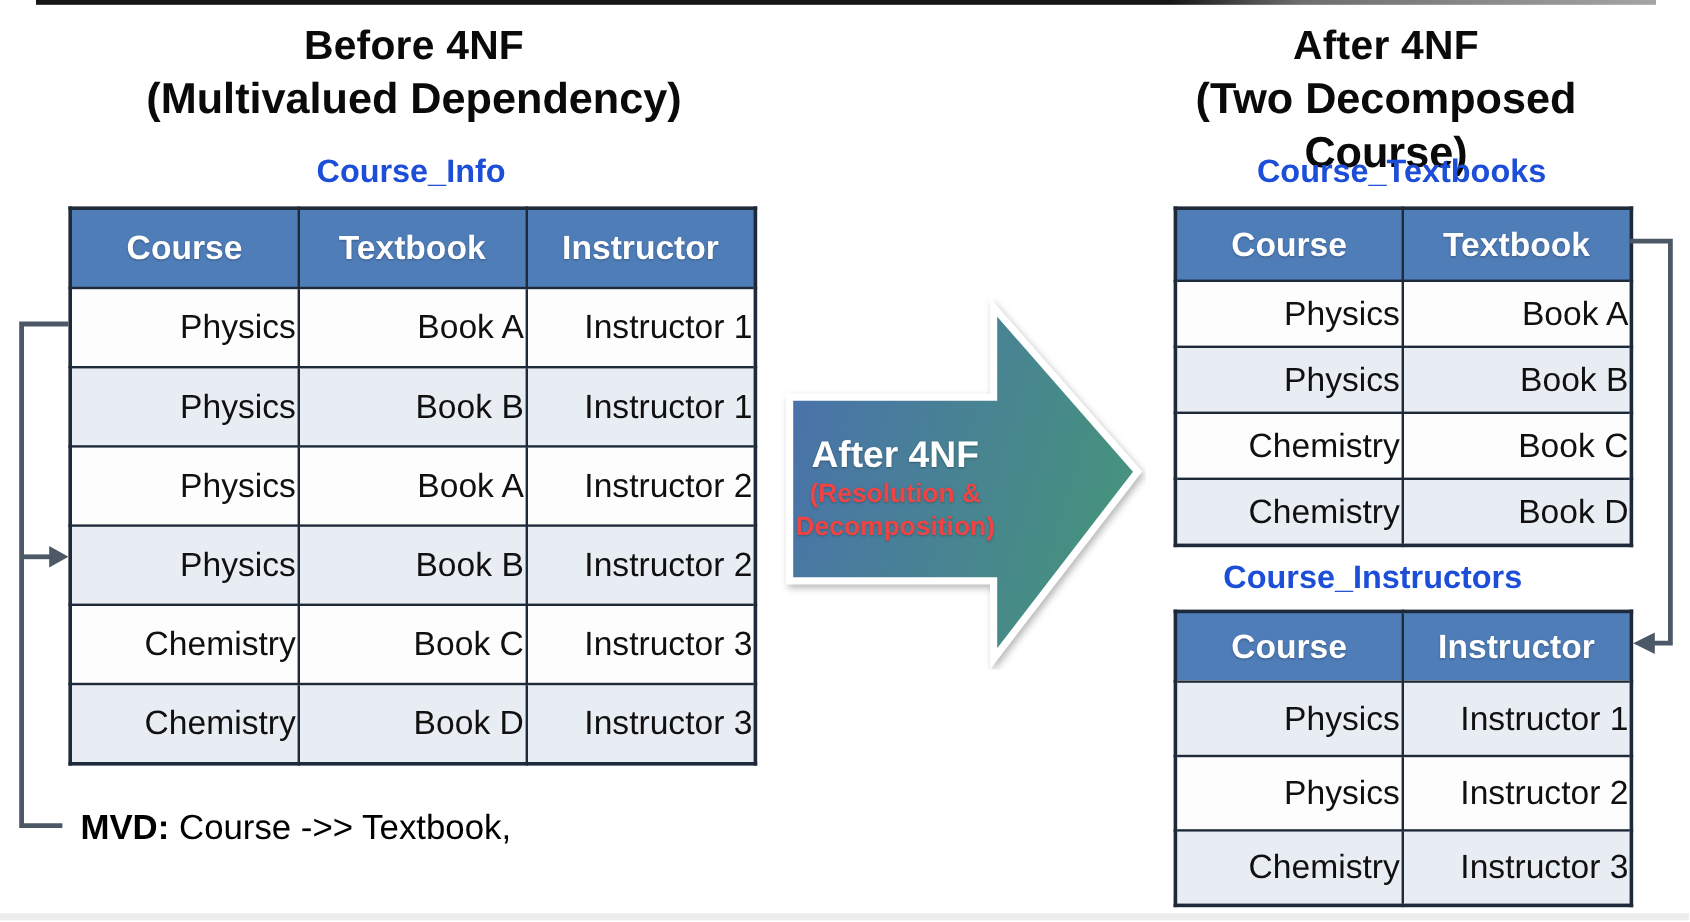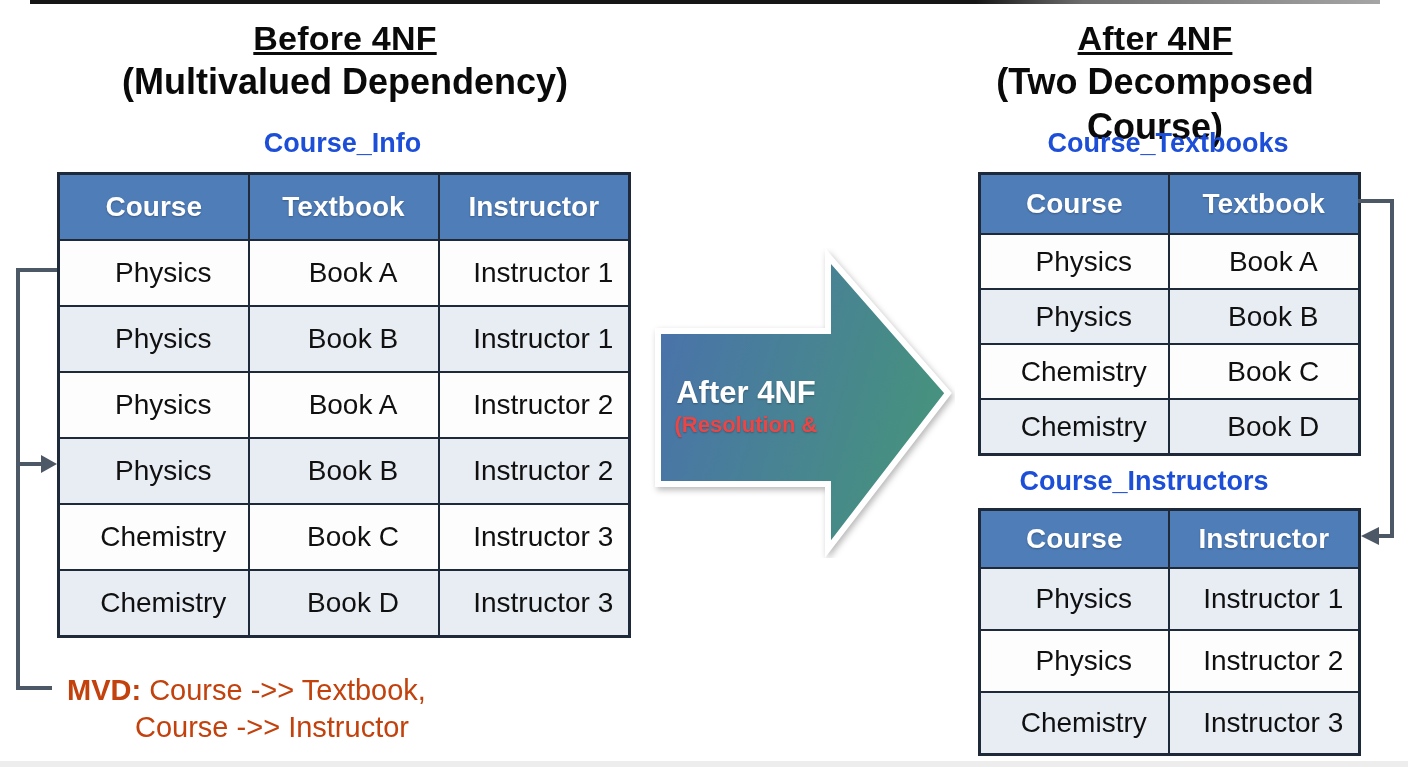--- a/index.html
+++ b/index.html
@@ -12,42 +12,42 @@
     --arrow-grad-end:#46917f;
     --title-color:#0a0a0a;
   }
   html,body{margin:0;padding:0;background:#ffffff;}
   .canvas{
     position:relative;width:1408px;height:768px;background:#ffffff;
     font-family:"Liberation Sans",sans-serif;overflow:hidden;
   }
   .abs{position:absolute;}
   .title-block{text-align:center;color:var(--title-color);}
-  .title-main{font-size:34px;font-weight:700;line-height:1.2;letter-spacing:.2px;text-decoration:underline;}
+  .title-main{font-size:34px;font-weight:700;line-height:1.2;letter-spacing:.2px;}
   .title-sub{font-size:36px;font-weight:700;line-height:1.25;}
   .tbl-name{font-size:27px;font-weight:700;color:#1d4ed8;text-align:center;}
 
   table.dtable{border-collapse:collapse;table-layout:fixed;position:absolute;
     border:3px solid var(--table-border);background:var(--row-bg);}
   table.dtable th,table.dtable td{border:2px solid var(--table-border);overflow:hidden;white-space:nowrap;}
   table.dtable th{
     background:var(--header-bg);color:#ffffff;font-weight:700;font-size:28px;
     text-align:center;text-shadow:0 1px 2px rgba(0,0,0,.28);
   }
-  table.dtable td{font-size:28px;color:#101010;text-align:center;padding-left:20px;background:var(--row-bg);}
+  table.dtable td{font-size:28px;color:#101010;text-align:right;padding-left:20px;background:var(--row-bg);}
   tr.alt td{background:var(--row-alt-bg);}
 
   .t-info th{height:62px;}
   .t-info td{height:62px;}
   .t-books th{height:56px;}
   .t-books td{height:51px;}
   .t-instr th{height:54px;}
   .t-instr td{height:58px;}
 
-  .mvd{font-size:29px;color:#c2410c;line-height:1.28;}
+  .mvd{font-size:29px;color:#000000;line-height:1.28;}
   .mvd .b{font-weight:700;}
   .mvd-line2{padding-left:68px;}
 
   .arrow-text{
     text-align:center;color:#ffffff;width:186px;
     display:flex;flex-direction:column;align-items:center;justify-content:center;
   }
   .arrow-title{font-size:31px;font-weight:700;text-shadow:0 1px 2px rgba(0,0,0,.3);}
   .arrow-sub{font-size:22px;font-weight:700;color:#ef4444;line-height:1.28;text-shadow:0 1px 2px rgba(0,0,0,.25);}
 
@@ -114,35 +114,35 @@
       <tr class="alt">
         <td>Chemistry</td>
         <td>Book D</td>
         <td>Instructor 3</td>
       </tr>
     </tbody>
   </table>
 
   <div class="abs mvd" style="left:67px;top:672px;">
     <div><span class="b">MVD:</span><span> Course -&gt;&gt; Textbook,</span></div>
-    <div class="mvd-line2">Course -&gt;&gt; Instructor</div>
   </div>
 
   <svg class="abs" style="left:650px;top:248px;" width="305" height="310" viewBox="0 0 305 310">
     <defs>
       <linearGradient id="arrowGrad" x1="0%" y1="0%" x2="100%" y2="30%">
         <stop offset="0%" stop-color="#4a70ae" style="stop-color:var(--arrow-grad-start)"></stop>
         <stop offset="100%" stop-color="#46917f" style="stop-color:var(--arrow-grad-end)"></stop>
       </linearGradient>
     </defs>
     <polygon points="8,83 178,83 178,8 298,145 178,301 178,236 8,236" fill="url(#arrowGrad)" stroke="#ffffff" stroke-width="6" stroke-linejoin="miter" style="filter:drop-shadow(2px 3px 3px rgba(0,0,0,.28));"></polygon>
   </svg>
   <div class="abs arrow-text" style="left:653px;top:352px;height:110px;">
     <div class="arrow-title">After 4NF</div>
     <div class="arrow-sub">(Resolution &amp;</div>
+    <div class="arrow-sub">Decomposition)</div>
   </div>
 
   <div class="abs title-block" style="left:930px;top:18px;width:450px;">
     <div class="title-main">After 4NF</div>
     <div class="title-sub">(Two Decomposed Course)</div>
   </div>
 
   <div class="abs tbl-name" style="left:978px;top:128px;width:380px;text-align:center;">Course_Textbooks</div>
 
   <table class="dtable t-books" style="left:978px;top:172px;width:380px;">

